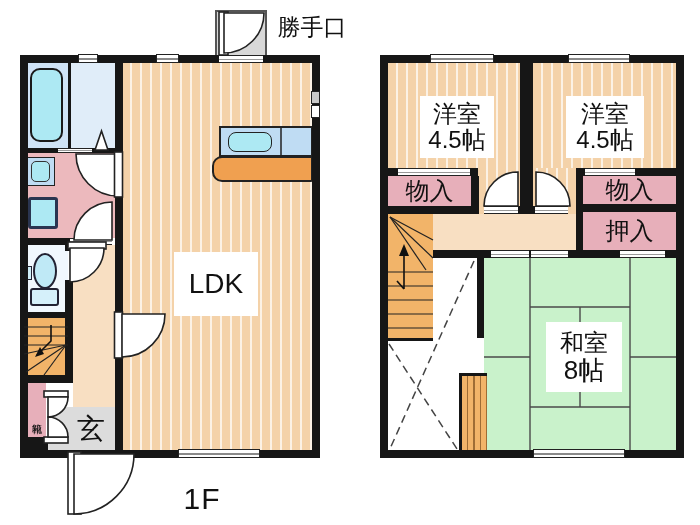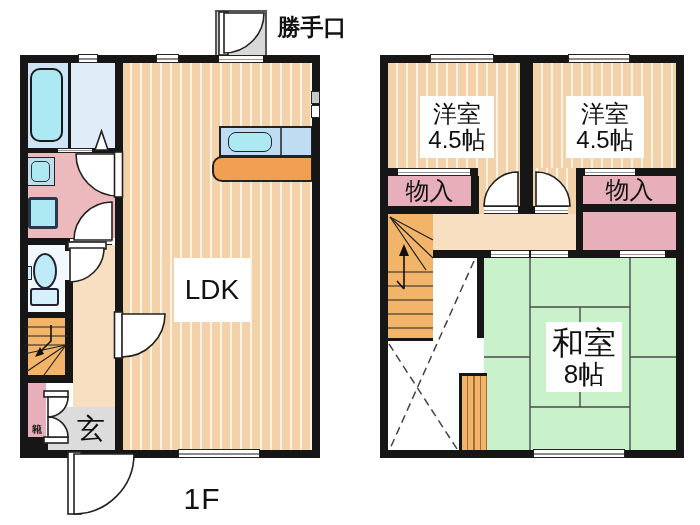--- a/index.html
+++ b/index.html
@@ -184,24 +184,24 @@
       <rect x="68" y="452" width="13" height="62"></rect>
       <path d="M 74,454 L 74,514 A 60 60 0 0 0 134,454 Z"></path>
       <rect x="219" y="12" width="9" height="43"></rect>
       <path d="M 224,13 L 264,13 A 40 40 0 0 1 224,53 Z"></path>
       <polygon points="95,150 108,150 101.5,131"></polygon>
       <path d="M 518,206 L 518,172 A 34 34 0 0 0 484,206 Z"></path>
       <path d="M 536,206 L 536,172 A 34 34 0 0 1 570,206 Z"></path>
     </g>
   </svg>
 
-  <div class="lbl whitebox" style="left:174px;top:252px;width:76px;height:64px;margin-top:6px;">
+  <div class="lbl whitebox" style="left:174px;top:252px;width:84px;height:64px;">
     <span style="font-size:28px;">LDK</span>
   </div>
-  <div class="lbl" style="left:270px;top:12px;width:84px;height:30px;font-weight:bold;">
+  <div class="lbl" style="left:270px;top:12px;width:84px;height:30px;">
     <span style="font-size:23px;">勝手口</span>
   </div>
   <div class="lbl" style="left:70px;top:410px;width:42px;height:38px;">
     <span style="font-size:28px;">玄</span>
   </div>
   <div class="lbl vtext" style="left:27px;top:394px;width:18px;height:44px;font-size:10px;">
     <span>靴箱</span>
   </div>
   <div class="lbl caption" style="left:167px;top:482px;width:70px;height:34px;">
     <span>1F</span>
@@ -214,18 +214,21 @@
   <div class="lbl whitebox" style="left:566px;top:96px;width:78px;height:62px;">
     <span style="font-size:24px;">洋室</span>
     <span style="font-size:24px;">4.5帖</span>
   </div>
   <div class="lbl" style="left:388px;top:176px;width:83px;height:30px;">
     <span style="font-size:24px;">物入</span>
   </div>
   <div class="lbl" style="left:583px;top:176px;width:93px;height:28px;">
     <span style="font-size:24px;">物入</span>
   </div>
+  <div class="lbl" style="left:583px;top:212px;width:93px;height:38px;">
+    <span style="font-size:24px;">押入</span>
+  </div>
   <div class="lbl whitebox" style="left:546px;top:322px;width:76px;height:70px;">
-    <span style="font-size:32px;">和室</span>
+    <span style="font-size:24px;">和室</span>
     <span style="font-size:26px;">8帖</span>
   </div>
 
 </div>
 
 </body></html>

